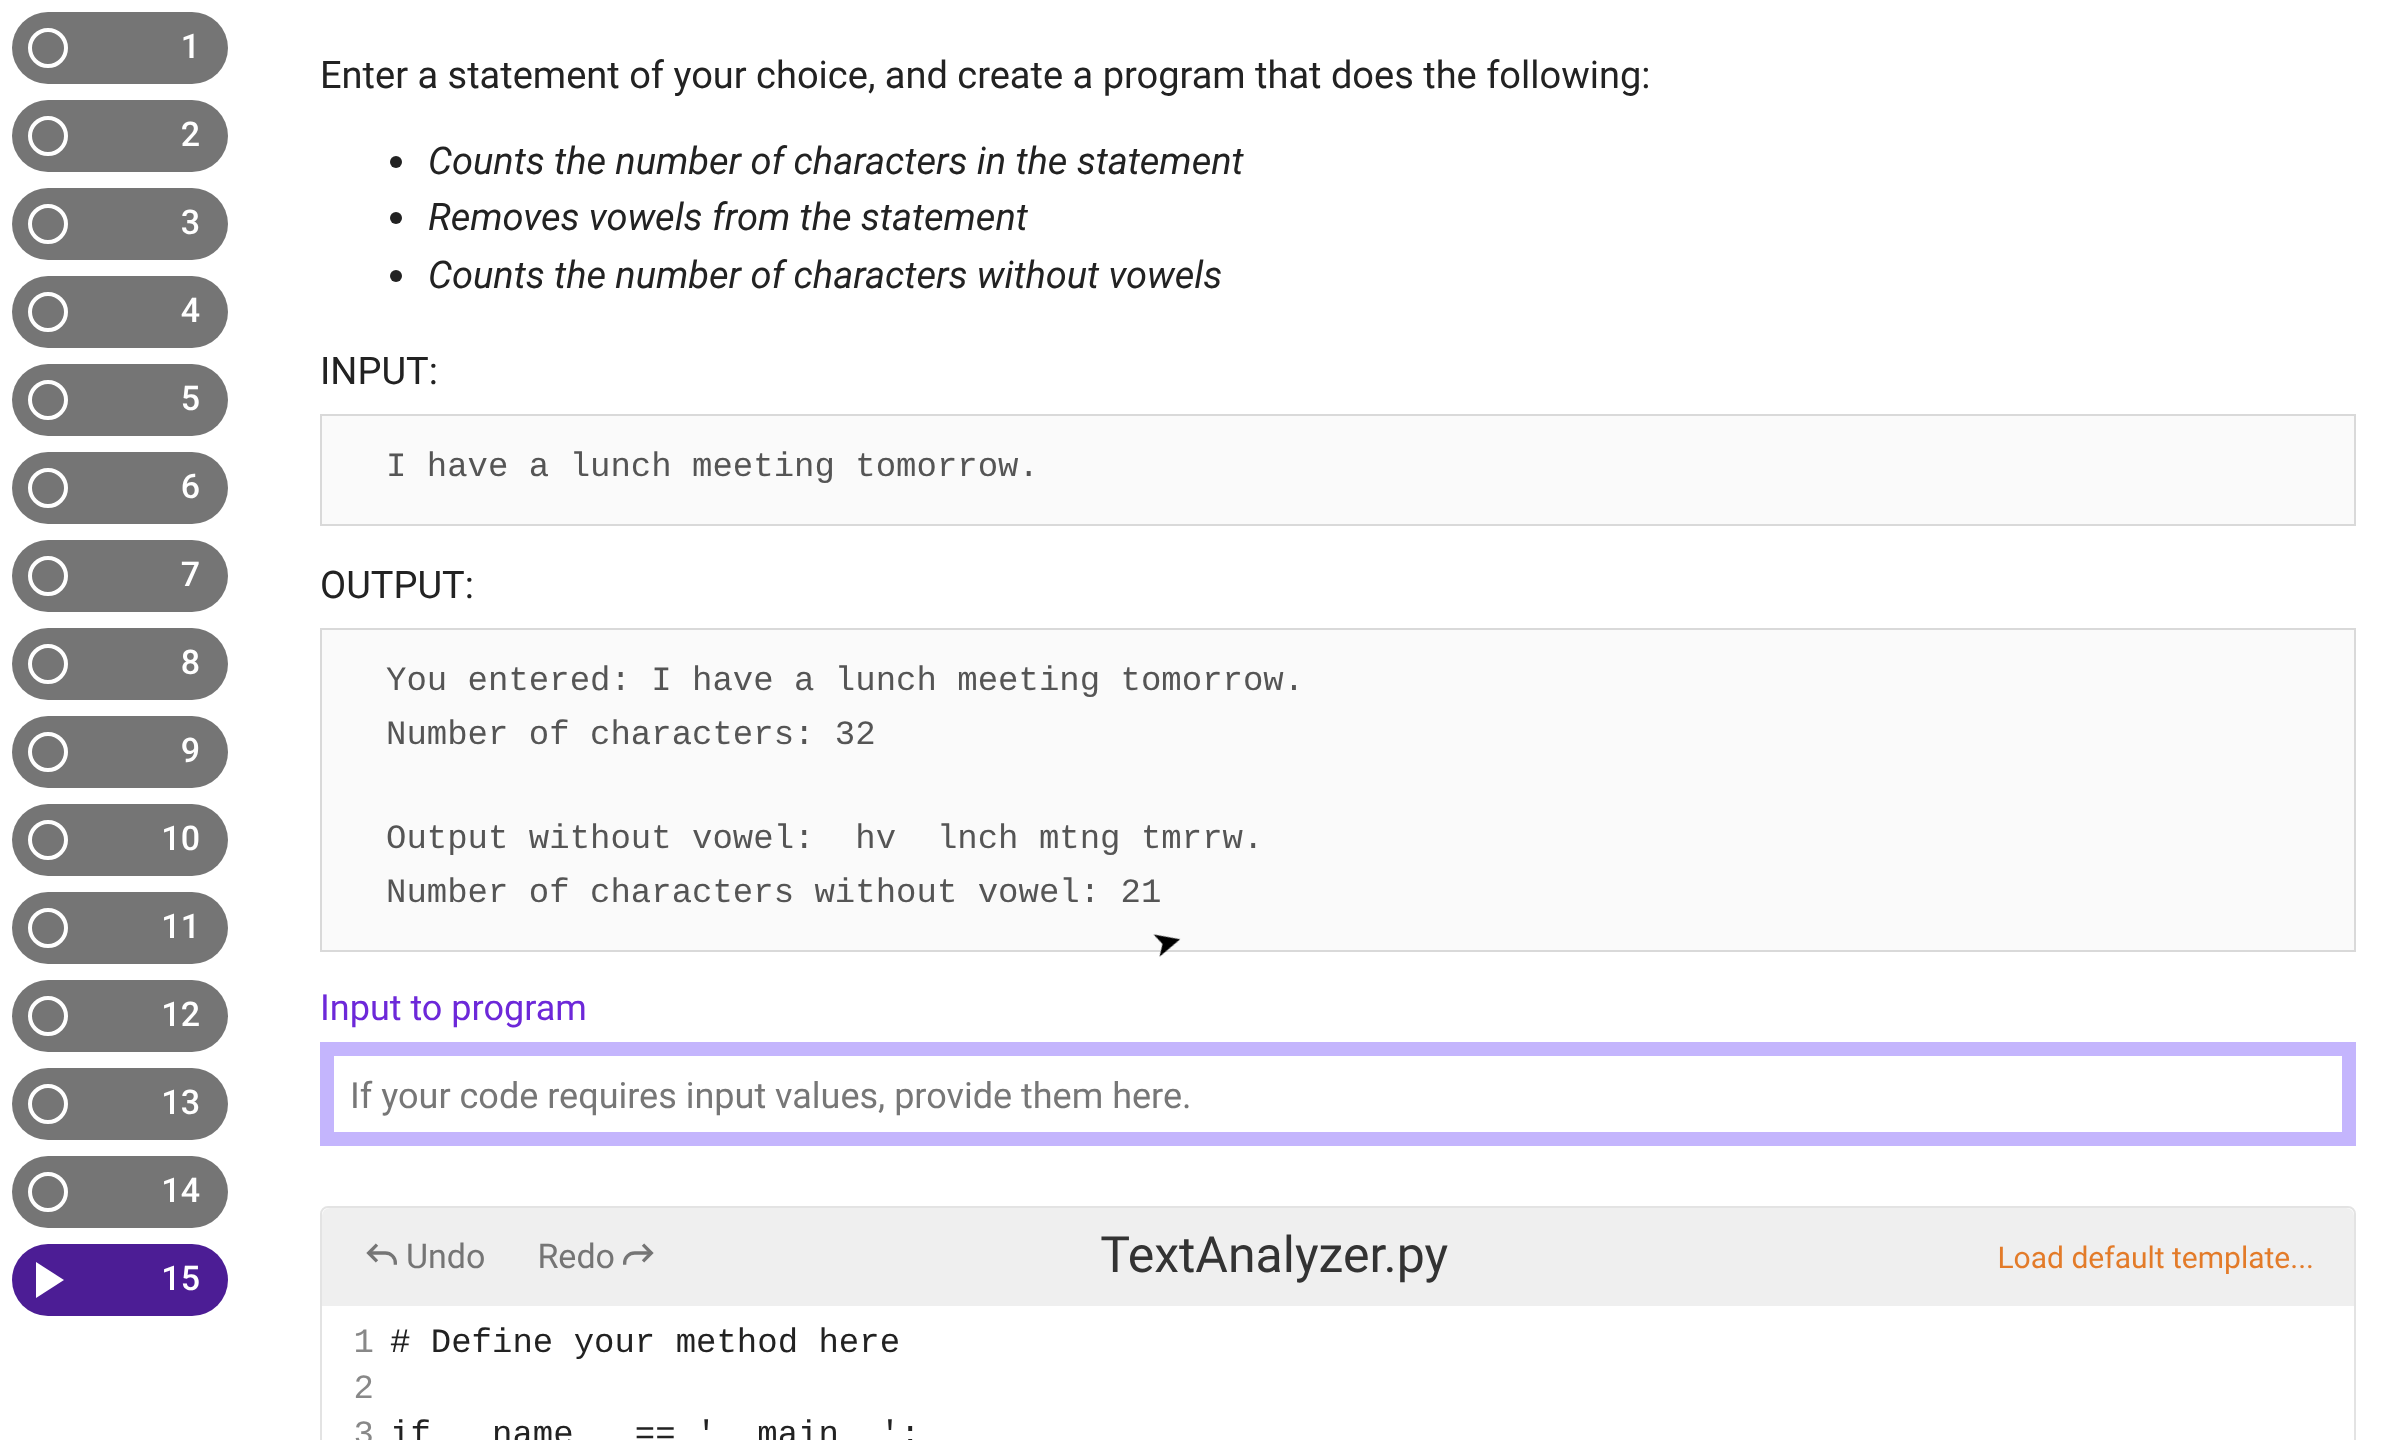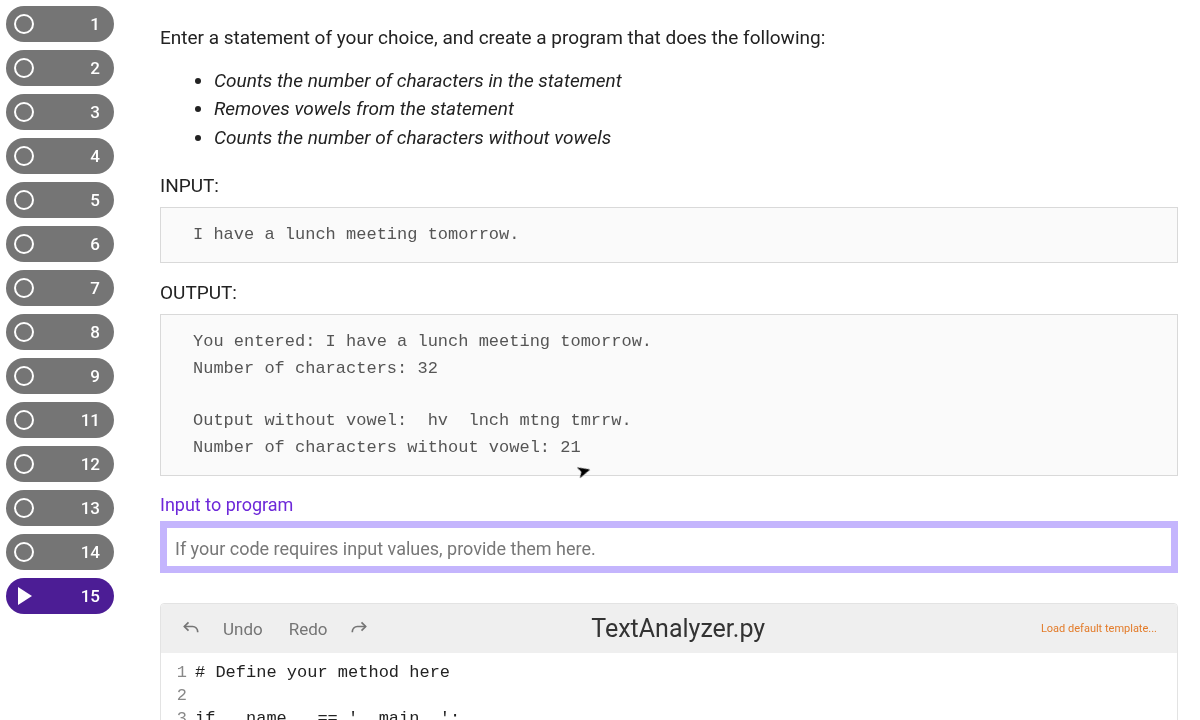--- a/index.html
+++ b/index.html
@@ -118,38 +118,38 @@
     .editor-toolbar {
       display: flex;
       align-items: center;
       background: #efefef;
       padding: 10px 20px;
       border-radius: 4px 4px 0 0;
     }
     .toolbar-btn {
       display: flex;
       align-items: center;
-      gap: 22px;
+      gap: 2px;
       color: #757575;
       font-size: 17px;
       margin-right: 26px;
       cursor: pointer;
     }
     .toolbar-btn svg { width: 20px; height: 20px; }
     .filename {
       flex: 1;
       text-align: center;
       font-size: 25px;
       color: #333;
       font-weight: 400;
       margin-right: 80px;
     }
     .load-template {
       color: #e37b29;
-      font-size: 11px;
+      font-size: 15px;
       cursor: pointer;
     }
     .code-area {
       display: flex;
       font-family: "Consolas", "Courier New", monospace;
       font-size: 17px;
       padding-top: 8px;
     }
     .gutter {
       width: 34px;
@@ -202,20 +202,24 @@
       <span class="step-icon"></span>
       <span class="step-num">7</span>
     </div>
     <div class="step-pill">
       <span class="step-icon"></span>
       <span class="step-num">8</span>
     </div>
     <div class="step-pill">
       <span class="step-icon"></span>
       <span class="step-num">9</span>
+    </div>
+    <div class="step-pill">
+      <span class="step-icon"></span>
+      <span class="step-num">10</span>
     </div>
     <div class="step-pill">
       <span class="step-icon"></span>
       <span class="step-num">11</span>
     </div>
     <div class="step-pill">
       <span class="step-icon"></span>
       <span class="step-num">12</span>
     </div>
     <div class="step-pill">

